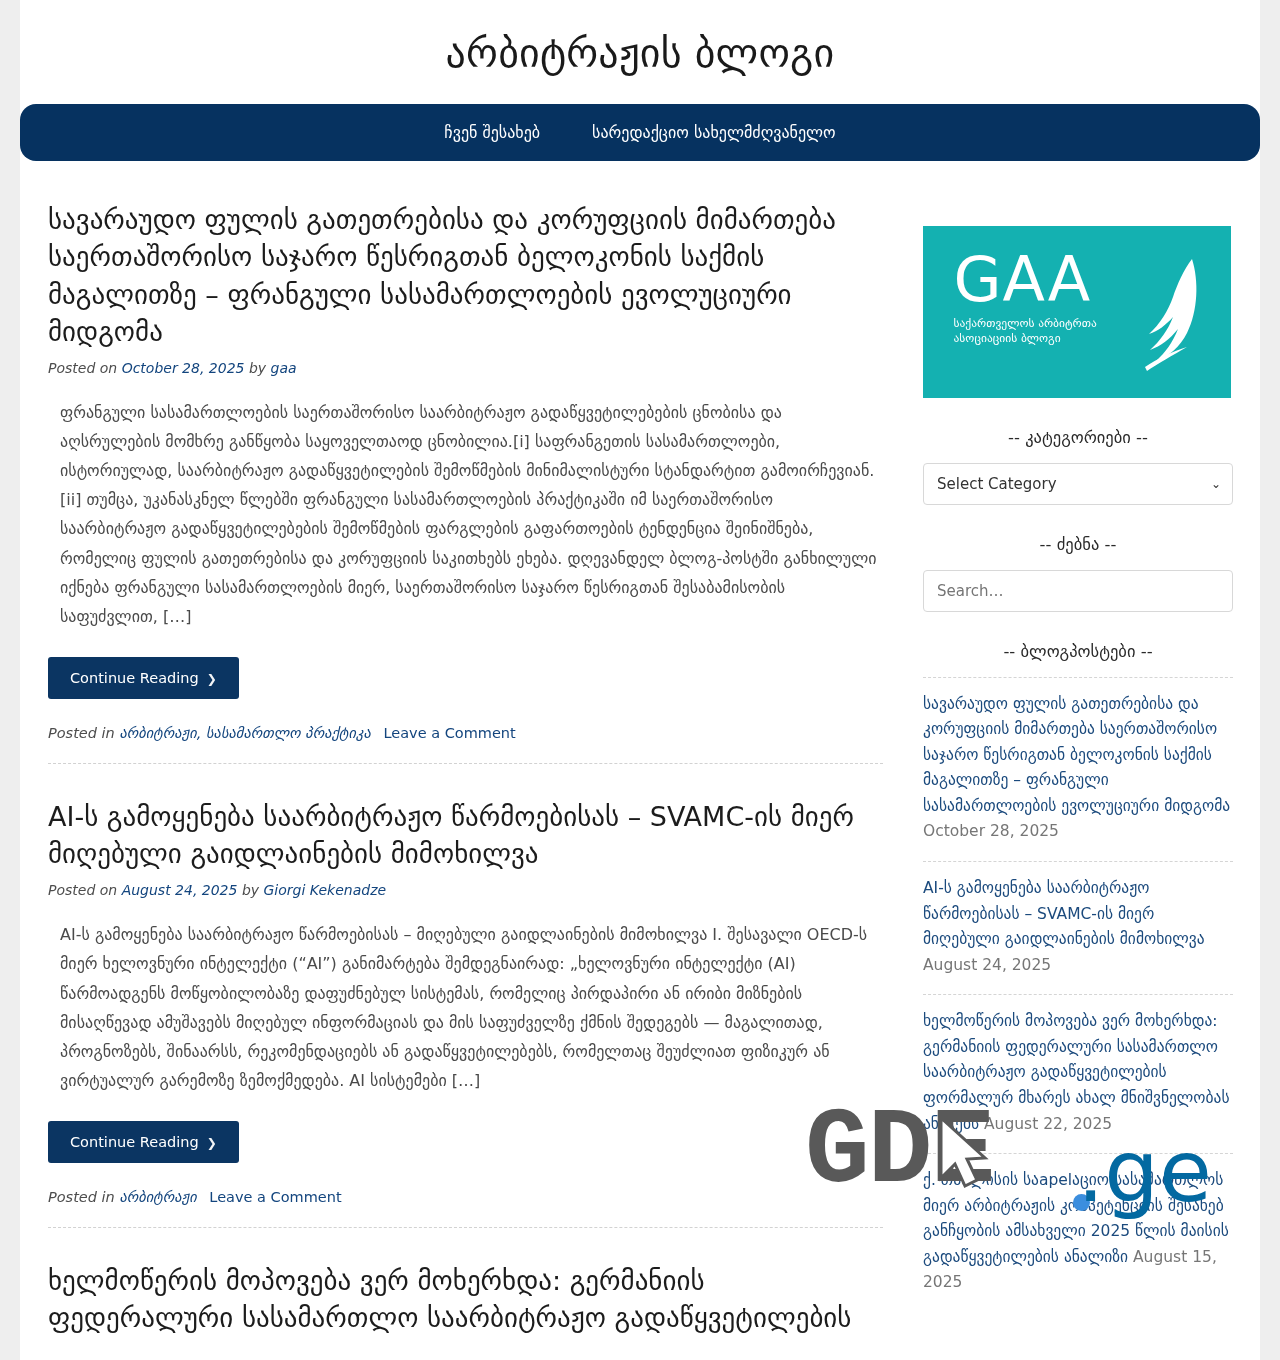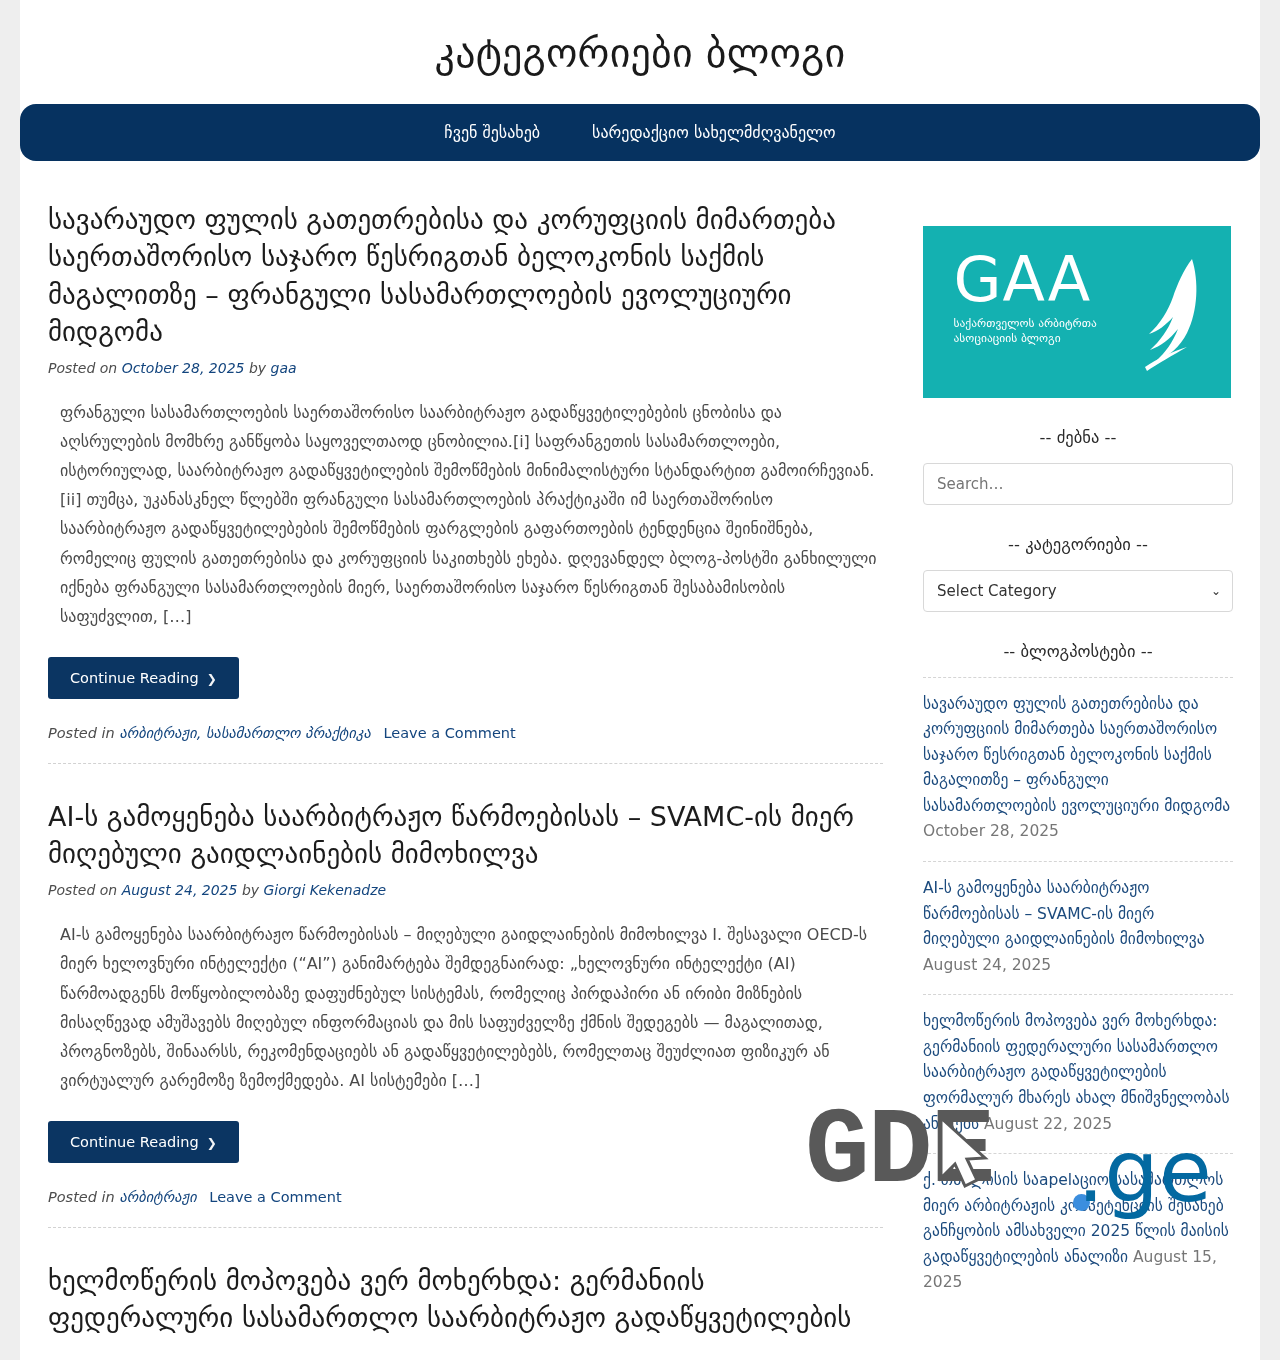--- a/index.html
+++ b/index.html
@@ -221,21 +221,21 @@
     white-space: nowrap;
   }
   .wm-cursor { position: absolute; left: 130px; top: 18px; }
 </style>
 </head>
 <body>
 
 <div class="page">
 
   <header class="site-header">
-    <h1 class="site-title">კატეგორიები ბლოგი</h1>
+    <h1 class="site-title">არბიტრაჟის ბლოგი</h1>
   </header>
 
   <nav class="main-nav">
     <a class="nav-link" href="#">ჩვენ შესახებ</a>
     <a class="nav-link" href="#">სარედაქციო სახელმძღვანელო</a>
   </nav>
 
   <div class="content-wrap">
 
     <main class="main-col">
@@ -295,32 +295,32 @@
             </div>
             <svg class="quill" width="58" height="118" viewBox="0 0 58 118" aria-hidden="true">
               <path d="M49 4 C56 26 55 56 44 78 C37 92 26 101 13 106 C22 98 30 87 35 74 C27 84 18 91 7 95 C17 86 25 75 30 62 C23 70 15 76 6 79 C17 69 25 56 30 42 C34 30 41 14 49 4 Z" fill="#ffffff"></path>
               <path d="M2 112 C14 104 30 96 44 92 C30 100 14 109 4 116 Z" fill="#ffffff"></path>
             </svg>
           </div>
         </div>
       </div>
 
       <div class="widget">
-        <h3 class="widget-title">--  ძებნა  --</h3>
-        <input class="search-input" type="text" placeholder="Search…" style="">
-      </div>
-
-      <div class="widget">
         <h3 class="widget-title">--  კატეგორიები  --</h3>
         <div class="select-wrap">
           <select class="cat-select">
             <option>Select Category</option>
           </select>
           <span class="select-chevron">⌄</span>
         </div>
+      </div>
+
+      <div class="widget">
+        <h3 class="widget-title">--  ძებნა  --</h3>
+        <input class="search-input" type="text" placeholder="Search…" style="">
       </div>
 
       <div class="widget">
         <h3 class="widget-title">--  ბლოგპოსტები  --</h3>
         <ul class="post-list">
           <li>
             <a href="#">სავარაუდო ფულის გათეთრებისა და კორუფციის მიმართება საერთაშორისო  საჯარო წესრიგთან ბელოკონის საქმის მაგალითზე –  ფრანგული სასამართლოების ევოლუციური მიდგომა</a>
             <span class="date">October 28, 2025</span>
           </li>
           <li>

